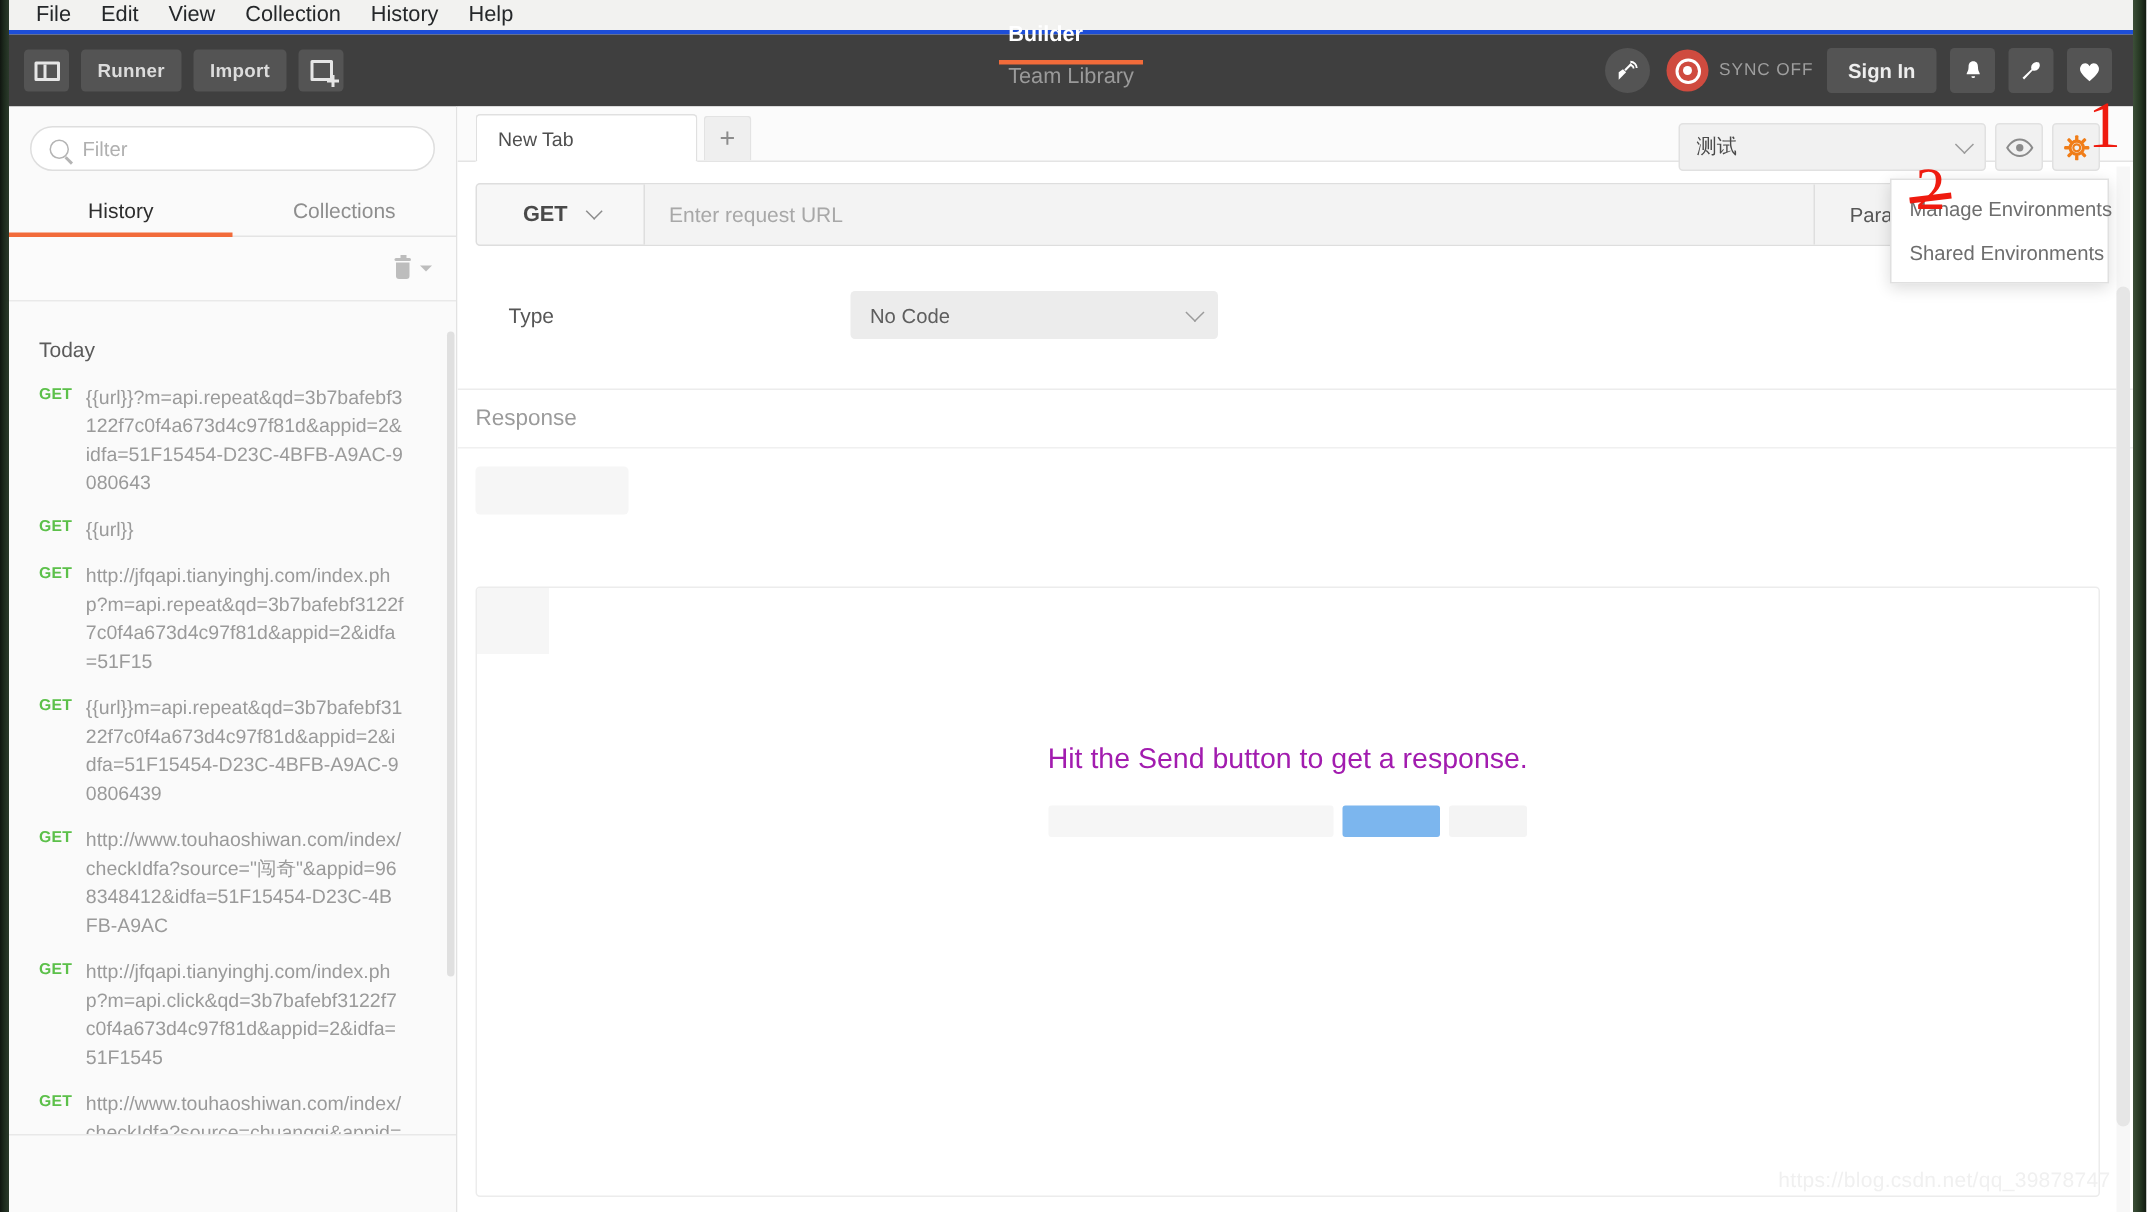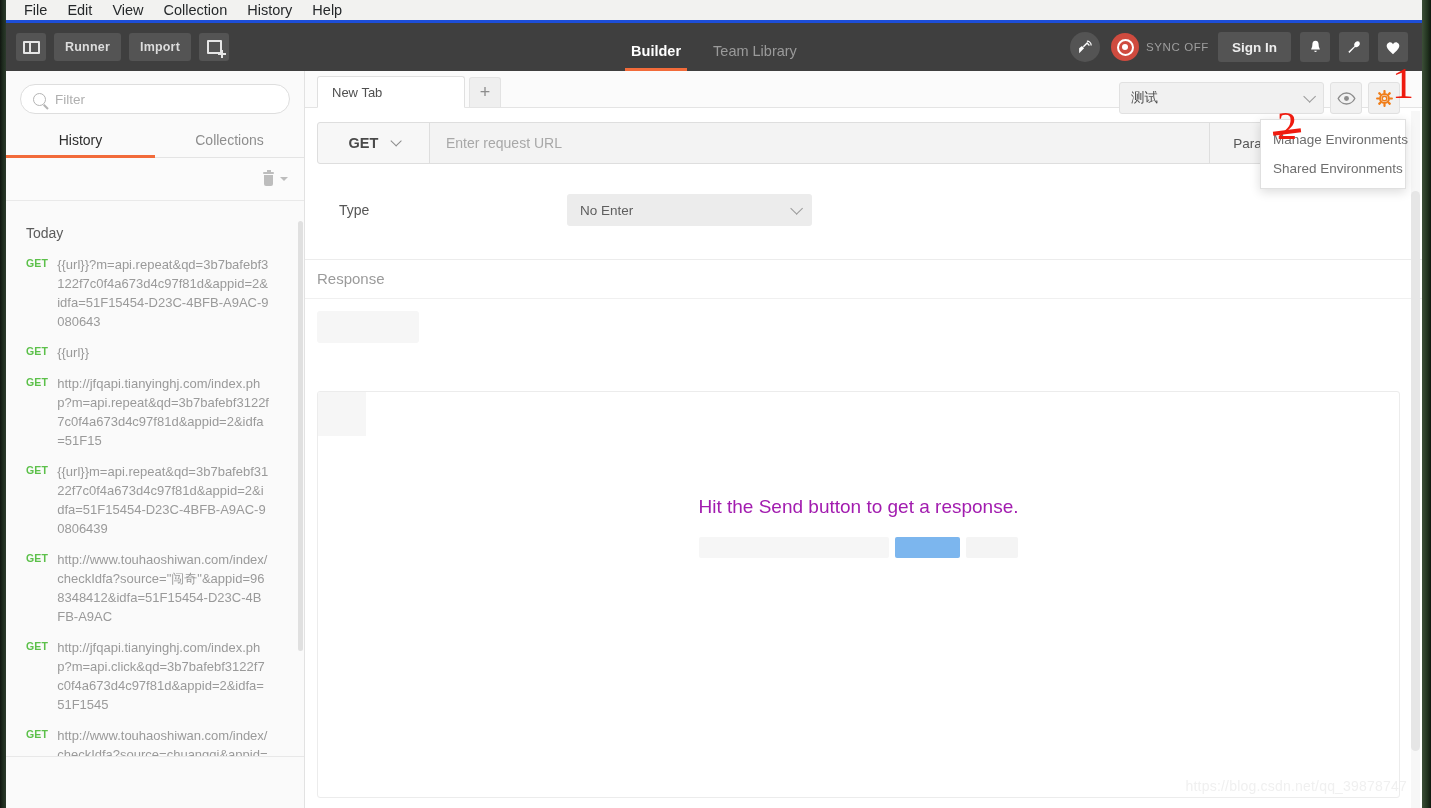--- a/index.html
+++ b/index.html
@@ -76,21 +76,21 @@
   }
   .newtab-glyph:after {
     content:""; position: absolute; right: -3px; bottom: -6px; width: 2px; height: 8px; background: #e6e6e6;
   }
 
   .tb-center {
     position: absolute; left: 0; right: 0; top: 0; height: 48px;
     display: flex; align-items: flex-end; justify-content: center;
     pointer-events: none;
   }
-  .tb-center .inner { display: flex; gap: 0; pointer-events: auto; }
+  .tb-center .inner { display: flex; gap: 0; pointer-events: auto; flex-direction: column; }
   .modetab {
     font-size: 14.5px; color: #9a9a9a; padding: 0 16px 12px 16px;
     position: relative; cursor: pointer;
   }
   .modetab.active { color: #ffffff; font-weight: bold; }
   .modetab.active:after {
     content:""; position: absolute; left: 10px; right: 10px; bottom: 0; height: 3px; background: #f26b3a;
   }
 
   .tb-right {
@@ -568,21 +568,21 @@
         </div>
         <div class="send-btn">Send</div>
       </div>
     </div>
 
 
     <div class="auth-body">
       <div class="auth-row">
         <div class="auth-label">Type</div>
         <div class="auth-sel">
-          <span class="label">No Enter</span>
+          <span class="label">No Code</span>
           <span class="chev"></span>
         </div>
       </div>
     </div>
 
     <div class="response-header">Response</div>
     <div class="resp-stub"></div>
 
     <div class="resp-panel">
       <div class="resp-side"></div>

